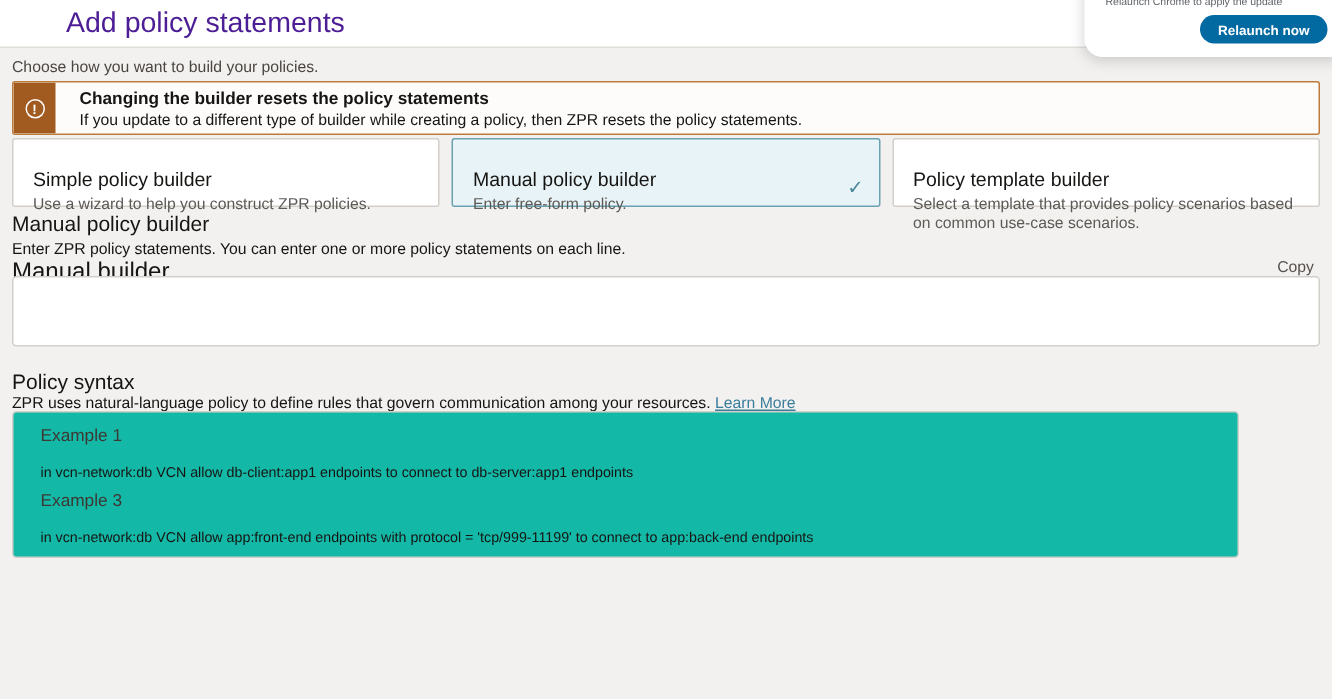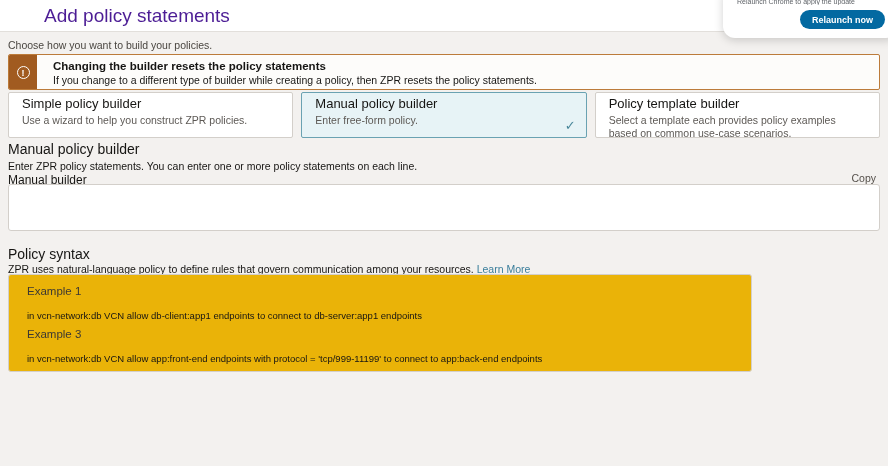--- a/index.html
+++ b/index.html
@@ -69,21 +69,21 @@
   .warning-title { font-size: 11.5px; font-weight: 700; color: #161513; line-height: 15px; }
   .warning-body { font-size: 10.5px; color: #161513; line-height: 13px; }
 
   
   .cards-row {
     position: absolute; left: 8px; top: 92px; width: 872px; height: 46px;
     display: flex; gap: 8px;
   }
   .builder-card {
     flex: 1 1 0; background: #ffffff; border: 1px solid #d3cfca;
-    border-radius: 2px; padding: 2px 13px; position: relative; cursor: pointer;
+    border-radius: 2px; padding: 18px 13px; position: relative; cursor: pointer;
   }
   .builder-card.selected {
     background: #e7f3f6; border-color: #6aa2b2;
   }
   .card-title { font-size: 13px; color: #161513; line-height: 17px; }
   .card-desc { font-size: 10.5px; color: #5d5955; line-height: 12.5px; margin-top: 2px; }
   .card-check {
     position: absolute; right: 10px; bottom: 4px;
     color: #49879a; font-size: 13px; font-weight: 700;
   }
@@ -92,21 +92,21 @@
   .manual-heading {
     position: absolute; left: 8px; top: 141px;
     font-size: 14px; font-weight: 500; color: #161513;
   }
   .manual-desc {
     position: absolute; left: 8px; top: 160px;
     font-size: 10.5px; color: #161513;
   }
   .manual-field-label {
     position: absolute; left: 8px; top: 173px;
-    font-size: 12px; color: #161513;
+    font-size: 16px; color: #161513;
   }
   .copy-link {
     position: absolute; right: 12px; top: 172px;
     font-size: 10.5px; color: #55504b; cursor: pointer;
   }
   .manual-textarea {
     position: absolute; left: 8px; top: 184px; width: 872px; height: 47px;
     background: #ffffff; border: 1px solid #d3cfca; border-radius: 3px;
     resize: none; font-family: "Liberation Sans", sans-serif; font-size: 11px;
     padding: 5px 8px; color: #161513; outline: none;
@@ -116,22 +116,22 @@
   .syntax-heading {
     position: absolute; left: 8px; top: 246px;
     font-size: 14px; font-weight: 500; color: #161513;
   }
   .syntax-desc {
     position: absolute; left: 8px; top: 263px;
     font-size: 10.5px; color: #161513;
   }
   .learn-more-link { color: #3a7e9b; text-decoration: underline; cursor: pointer; }
   .examples-box {
-    position: absolute; left: 8px; top: 274px; width: 744px; height: 98px;
-    background: #eab308; border: 1px solid #d3cfca; border-radius: 3px;
+    position: absolute; left: 8px; top: 274px; width: 818px; height: 98px;
+    background: #14b8a6; border: 1px solid #d3cfca; border-radius: 3px;
     padding: 4px 0 0 18px; overflow: hidden;
   }
   .example-label { font-size: 11.5px; color: #3c3833; margin-top: 5px; line-height: 14px; }
   .example-statement { font-size: 9.5px; font-weight: 400; color: #161513; line-height: 12px; margin-top: 12px; }
 </style>
 </head>
 <body>
 
 <div class="page">
 
@@ -139,37 +139,37 @@
   <div class="header-divider"></div>
   <div class="content-bg"></div>
   <div class="page-subtitle">Choose how you want to build your policies.</div>
 
   <div class="warning-banner">
     <div class="warning-icon-block">
       <span class="warning-icon">!</span>
     </div>
     <div class="warning-texts">
       <div class="warning-title">Changing the builder resets the policy statements</div>
-      <div class="warning-body">If you change to a different type of builder while creating a policy, then ZPR resets the policy statements.</div>
+      <div class="warning-body">If you update to a different type of builder while creating a policy, then ZPR resets the policy statements.</div>
     </div>
   </div>
 
   <div class="cards-row">
     <div class="builder-card">
       <div class="card-title">Simple policy builder</div>
       <div class="card-desc">Use a wizard to help you construct ZPR policies.</div>
     </div>
     <div class="builder-card selected">
       <div class="card-title">Manual policy builder</div>
       <div class="card-desc">Enter free-form policy.</div>
       <span class="card-check">✓</span>
     </div>
     <div class="builder-card">
       <div class="card-title">Policy template builder</div>
-      <div class="card-desc">Select a template each provides policy examples based on common use-case scenarios.</div>
+      <div class="card-desc">Select a template that provides policy scenarios based on common use-case scenarios.</div>
     </div>
   </div>
 
   <div class="manual-heading">Manual policy builder</div>
   <div class="manual-desc">Enter ZPR policy statements. You can enter one or more policy statements on each line.</div>
   <div class="manual-field-label">Manual builder</div>
   <a class="copy-link">Copy</a>
   <textarea class="manual-textarea" style=""></textarea>
 
   <div class="syntax-heading">Policy syntax</div>

